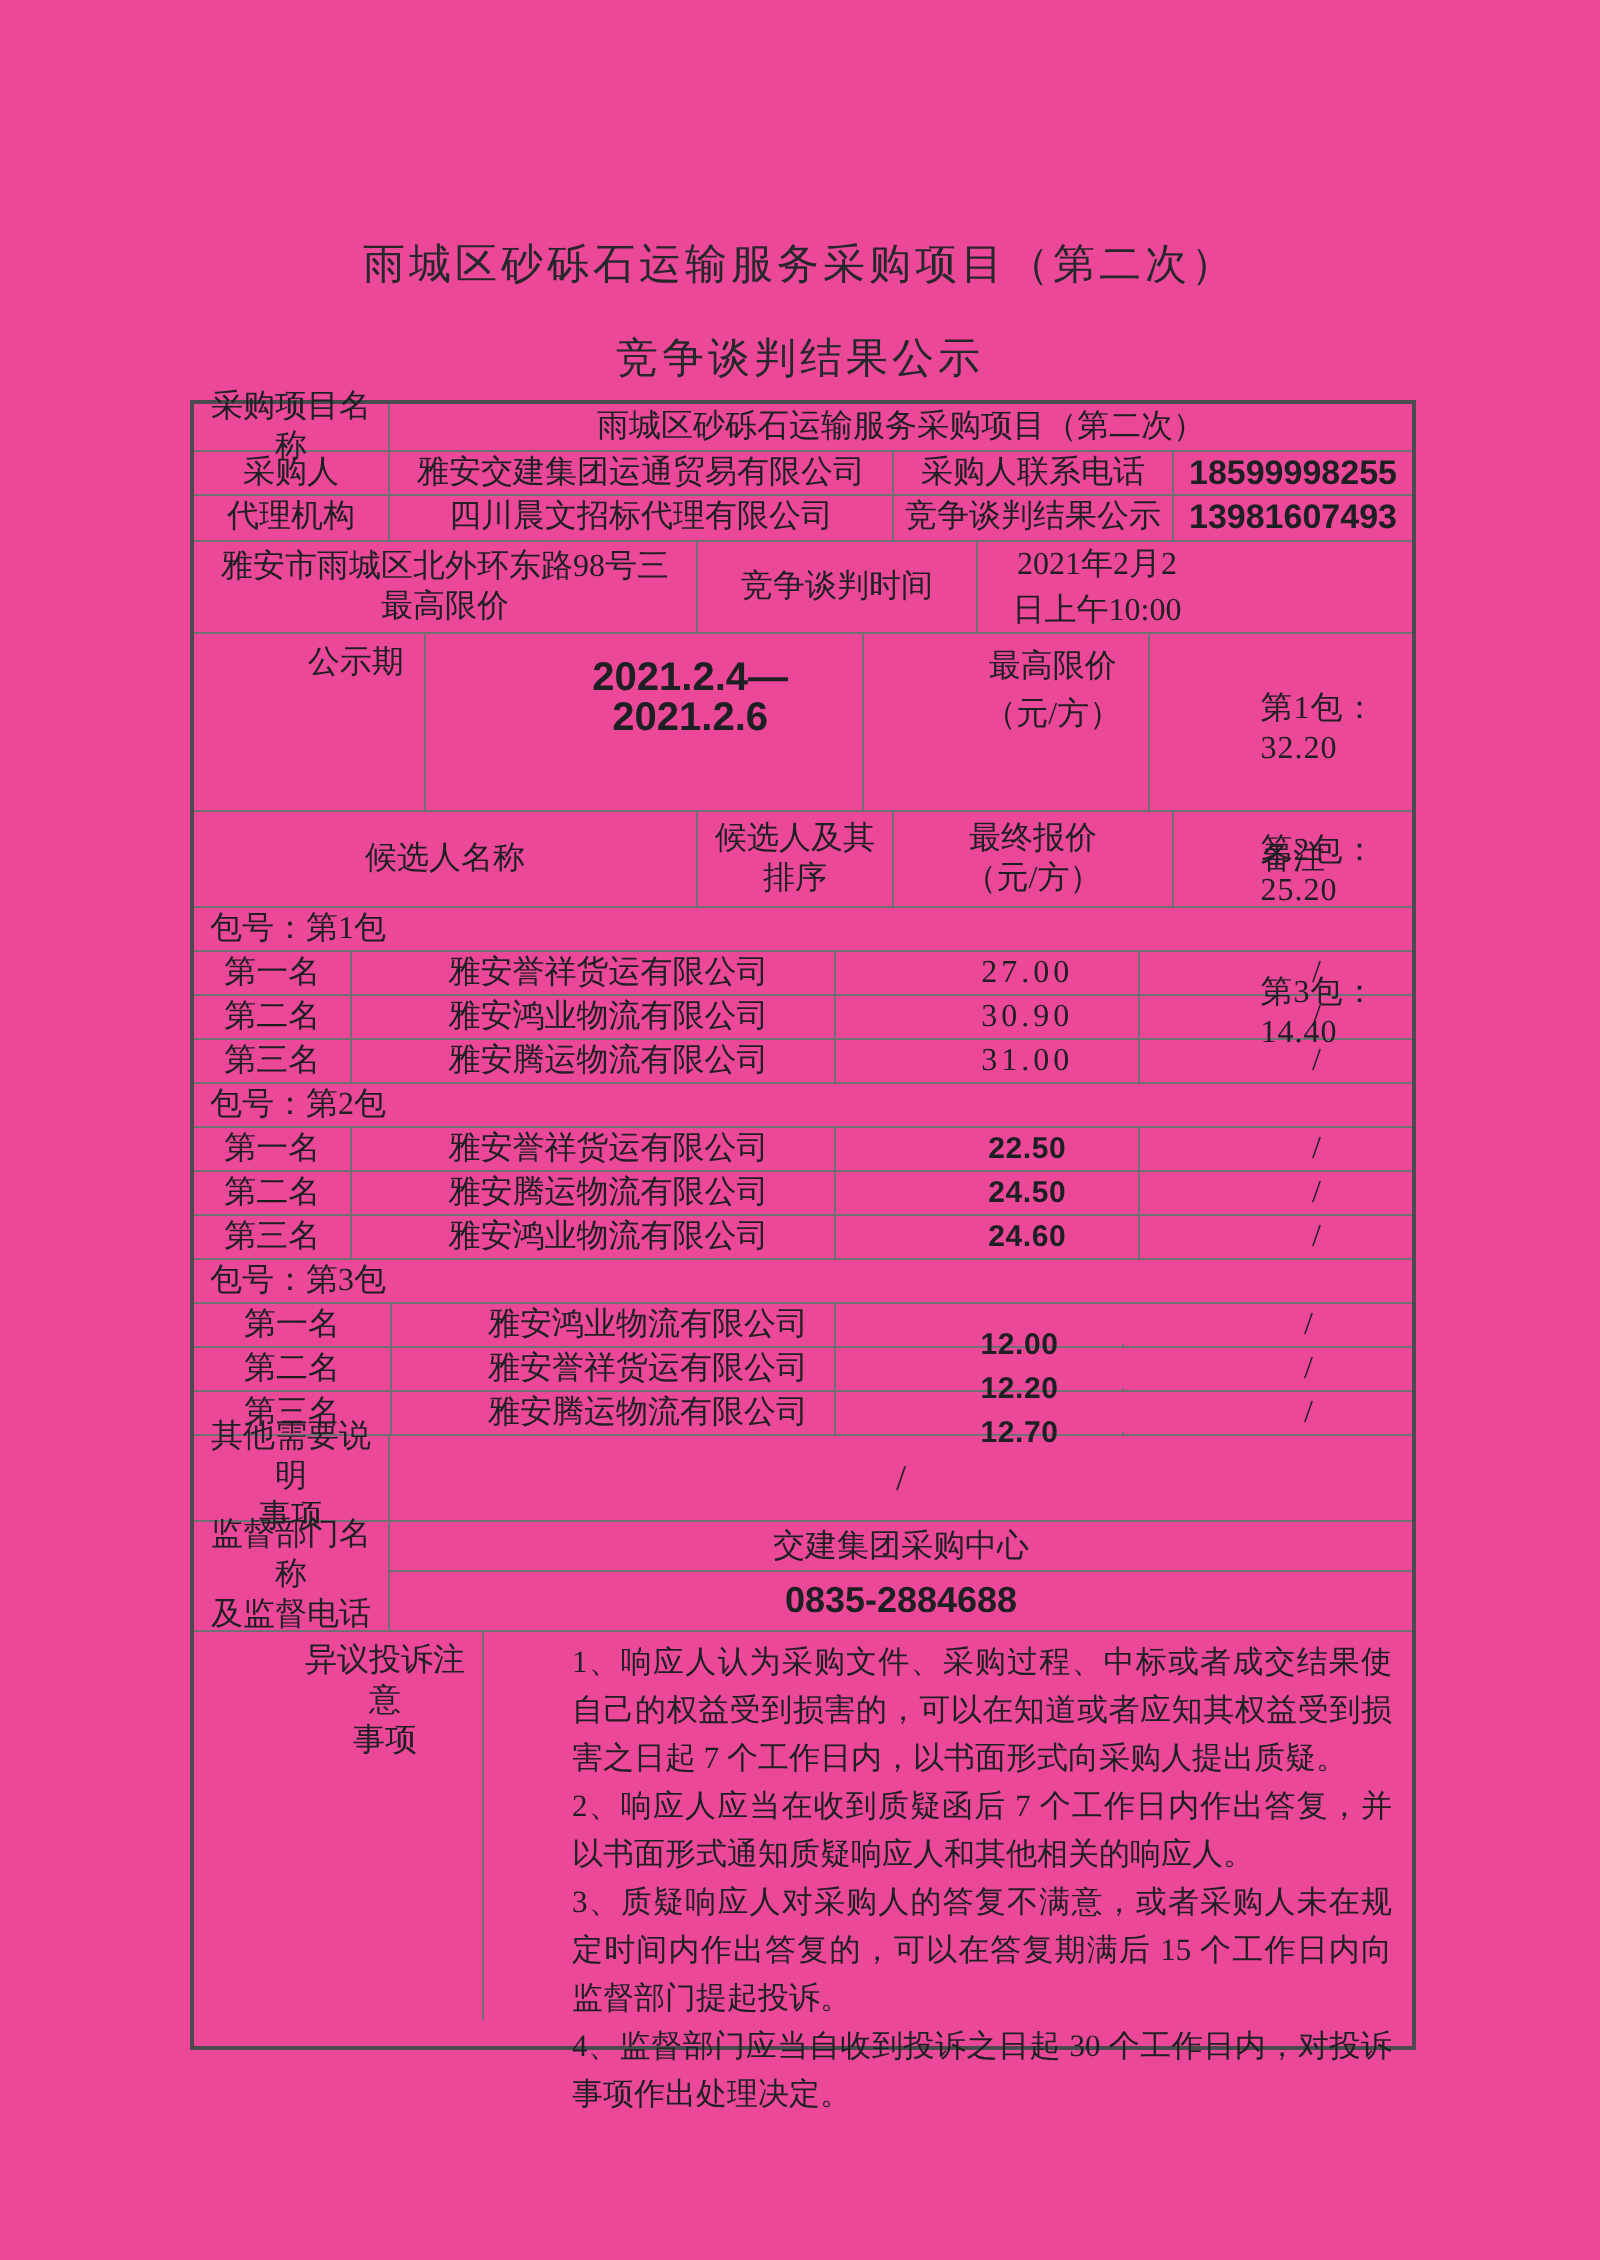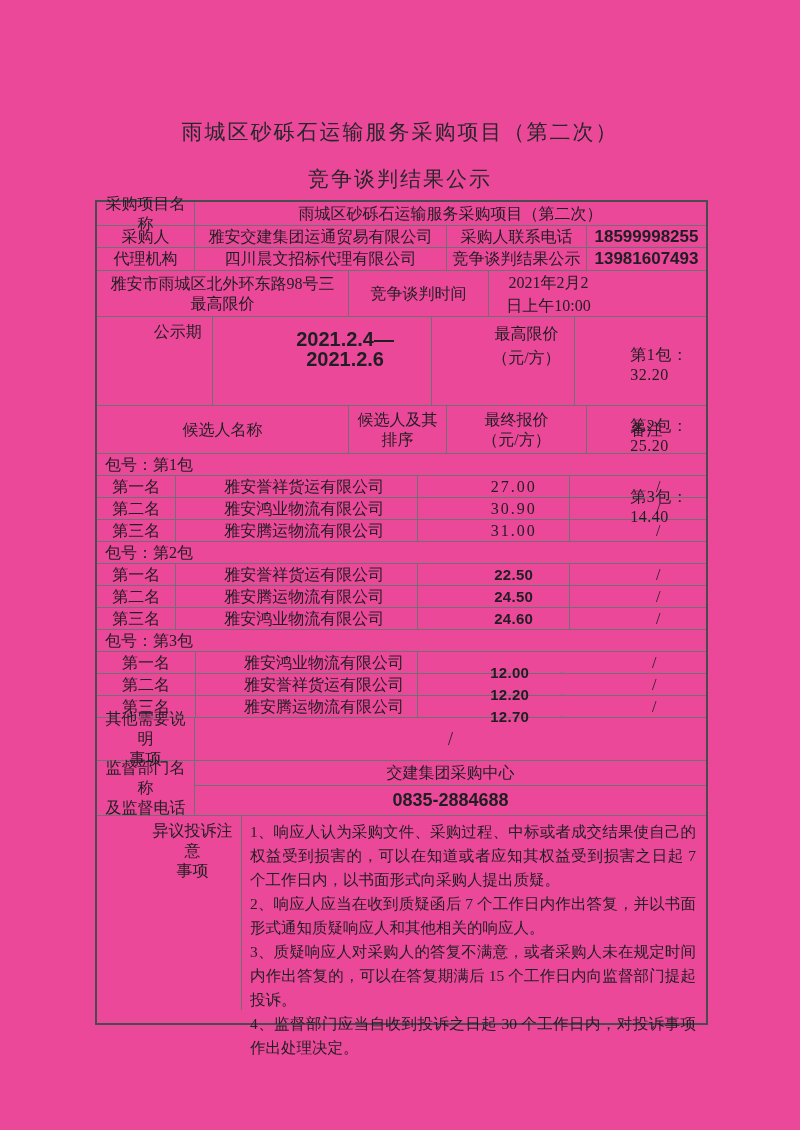--- a/index.html
+++ b/index.html
@@ -17,21 +17,21 @@
   }
   .doc-title.line1{top:118px;}
   .doc-title.line2{top:165px;}
   .tbl{
     position:absolute;left:95px;top:200px;width:613px;height:825px;
     border:2px solid #4a4b4f;
     box-sizing:border-box;
     font-size:16px;
   }
   .row{display:flex;border-bottom:1px solid #6f7074;box-sizing:border-box;}
-  .row:last-child{border-bottom:none;}
+  .row:last-child{border-bottom:none;gap:36px;}
   .cell{
     box-sizing:border-box;
     border-right:1px solid #6f7074;
     display:flex;align-items:center;justify-content:center;
     text-align:center;white-space:pre-line;
     padding:0 4px;
     line-height:20px;
   }
   .cell.last{border-right:none;}
   .c1{width:98px;}

